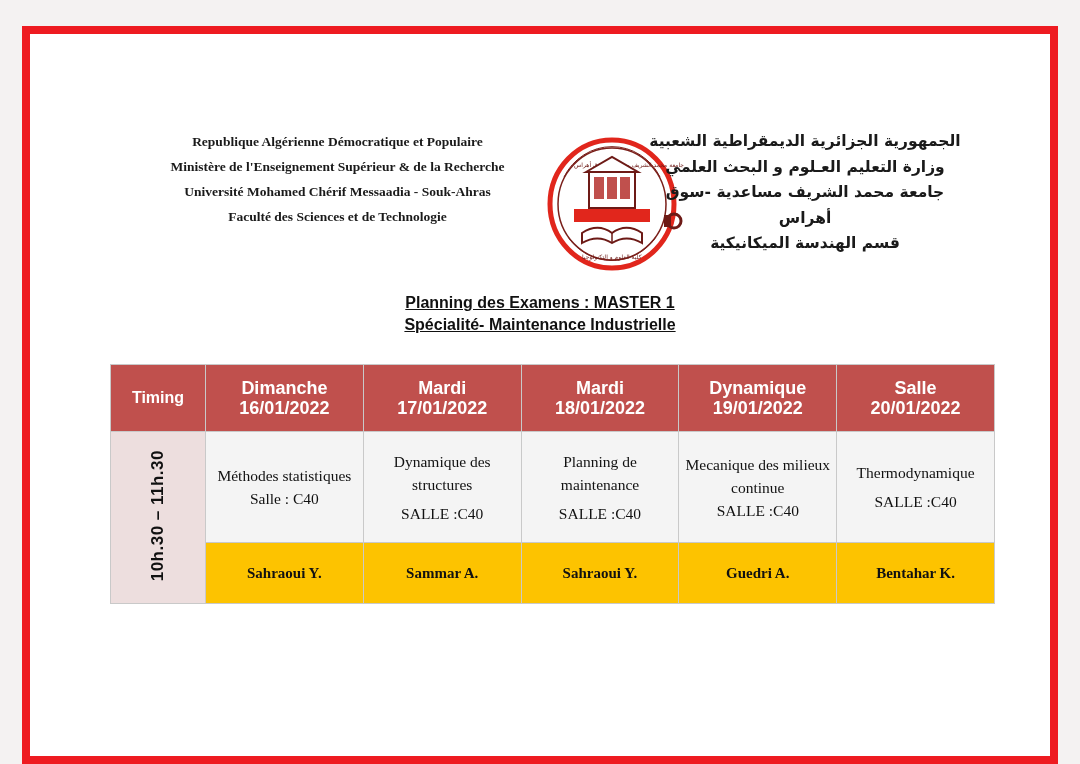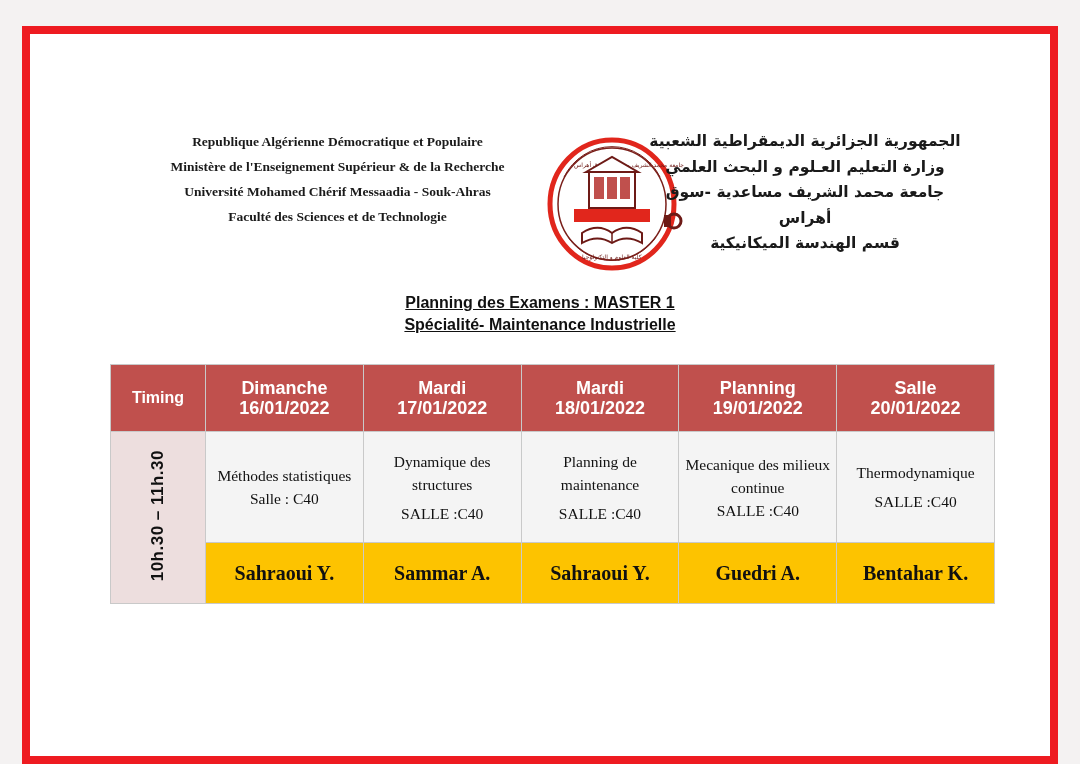--- a/index.html
+++ b/index.html
@@ -150,21 +150,21 @@
     font-family: "Liberation Serif", serif;
     font-size: 15.5px;
     line-height: 23px;
     color: #111;
   }
   td.teacher-cell {
     background: #fdc300;
     height: 52px;
     font-family: "Liberation Serif", serif;
     font-weight: bold;
-    font-size: 20px;
+    font-size: 15px;
     color: #111;
   }
   .course-name { display:block; }
   .course-room { display:block; margin-top: 6px; }
   .course-room.tight { margin-top: 0px; }
 </style>
 </head>
 <body>
 
 <div class="page">
@@ -232,21 +232,21 @@
           </th>
           <th class="day-head">
             <div>Mardi</div>
             <div>17/01/2022</div>
           </th>
           <th class="day-head">
             <div>Mardi</div>
             <div>18/01/2022</div>
           </th>
           <th class="day-head">
-            <div>Planning</div>
+            <div>Dynamique</div>
             <div>19/01/2022</div>
           </th>
           <th class="day-head">
             <div>Salle</div>
             <div>20/01/2022</div>
           </th>
         </tr>
 
         <tr>
           <td class="timing-cell" rowspan="2">

